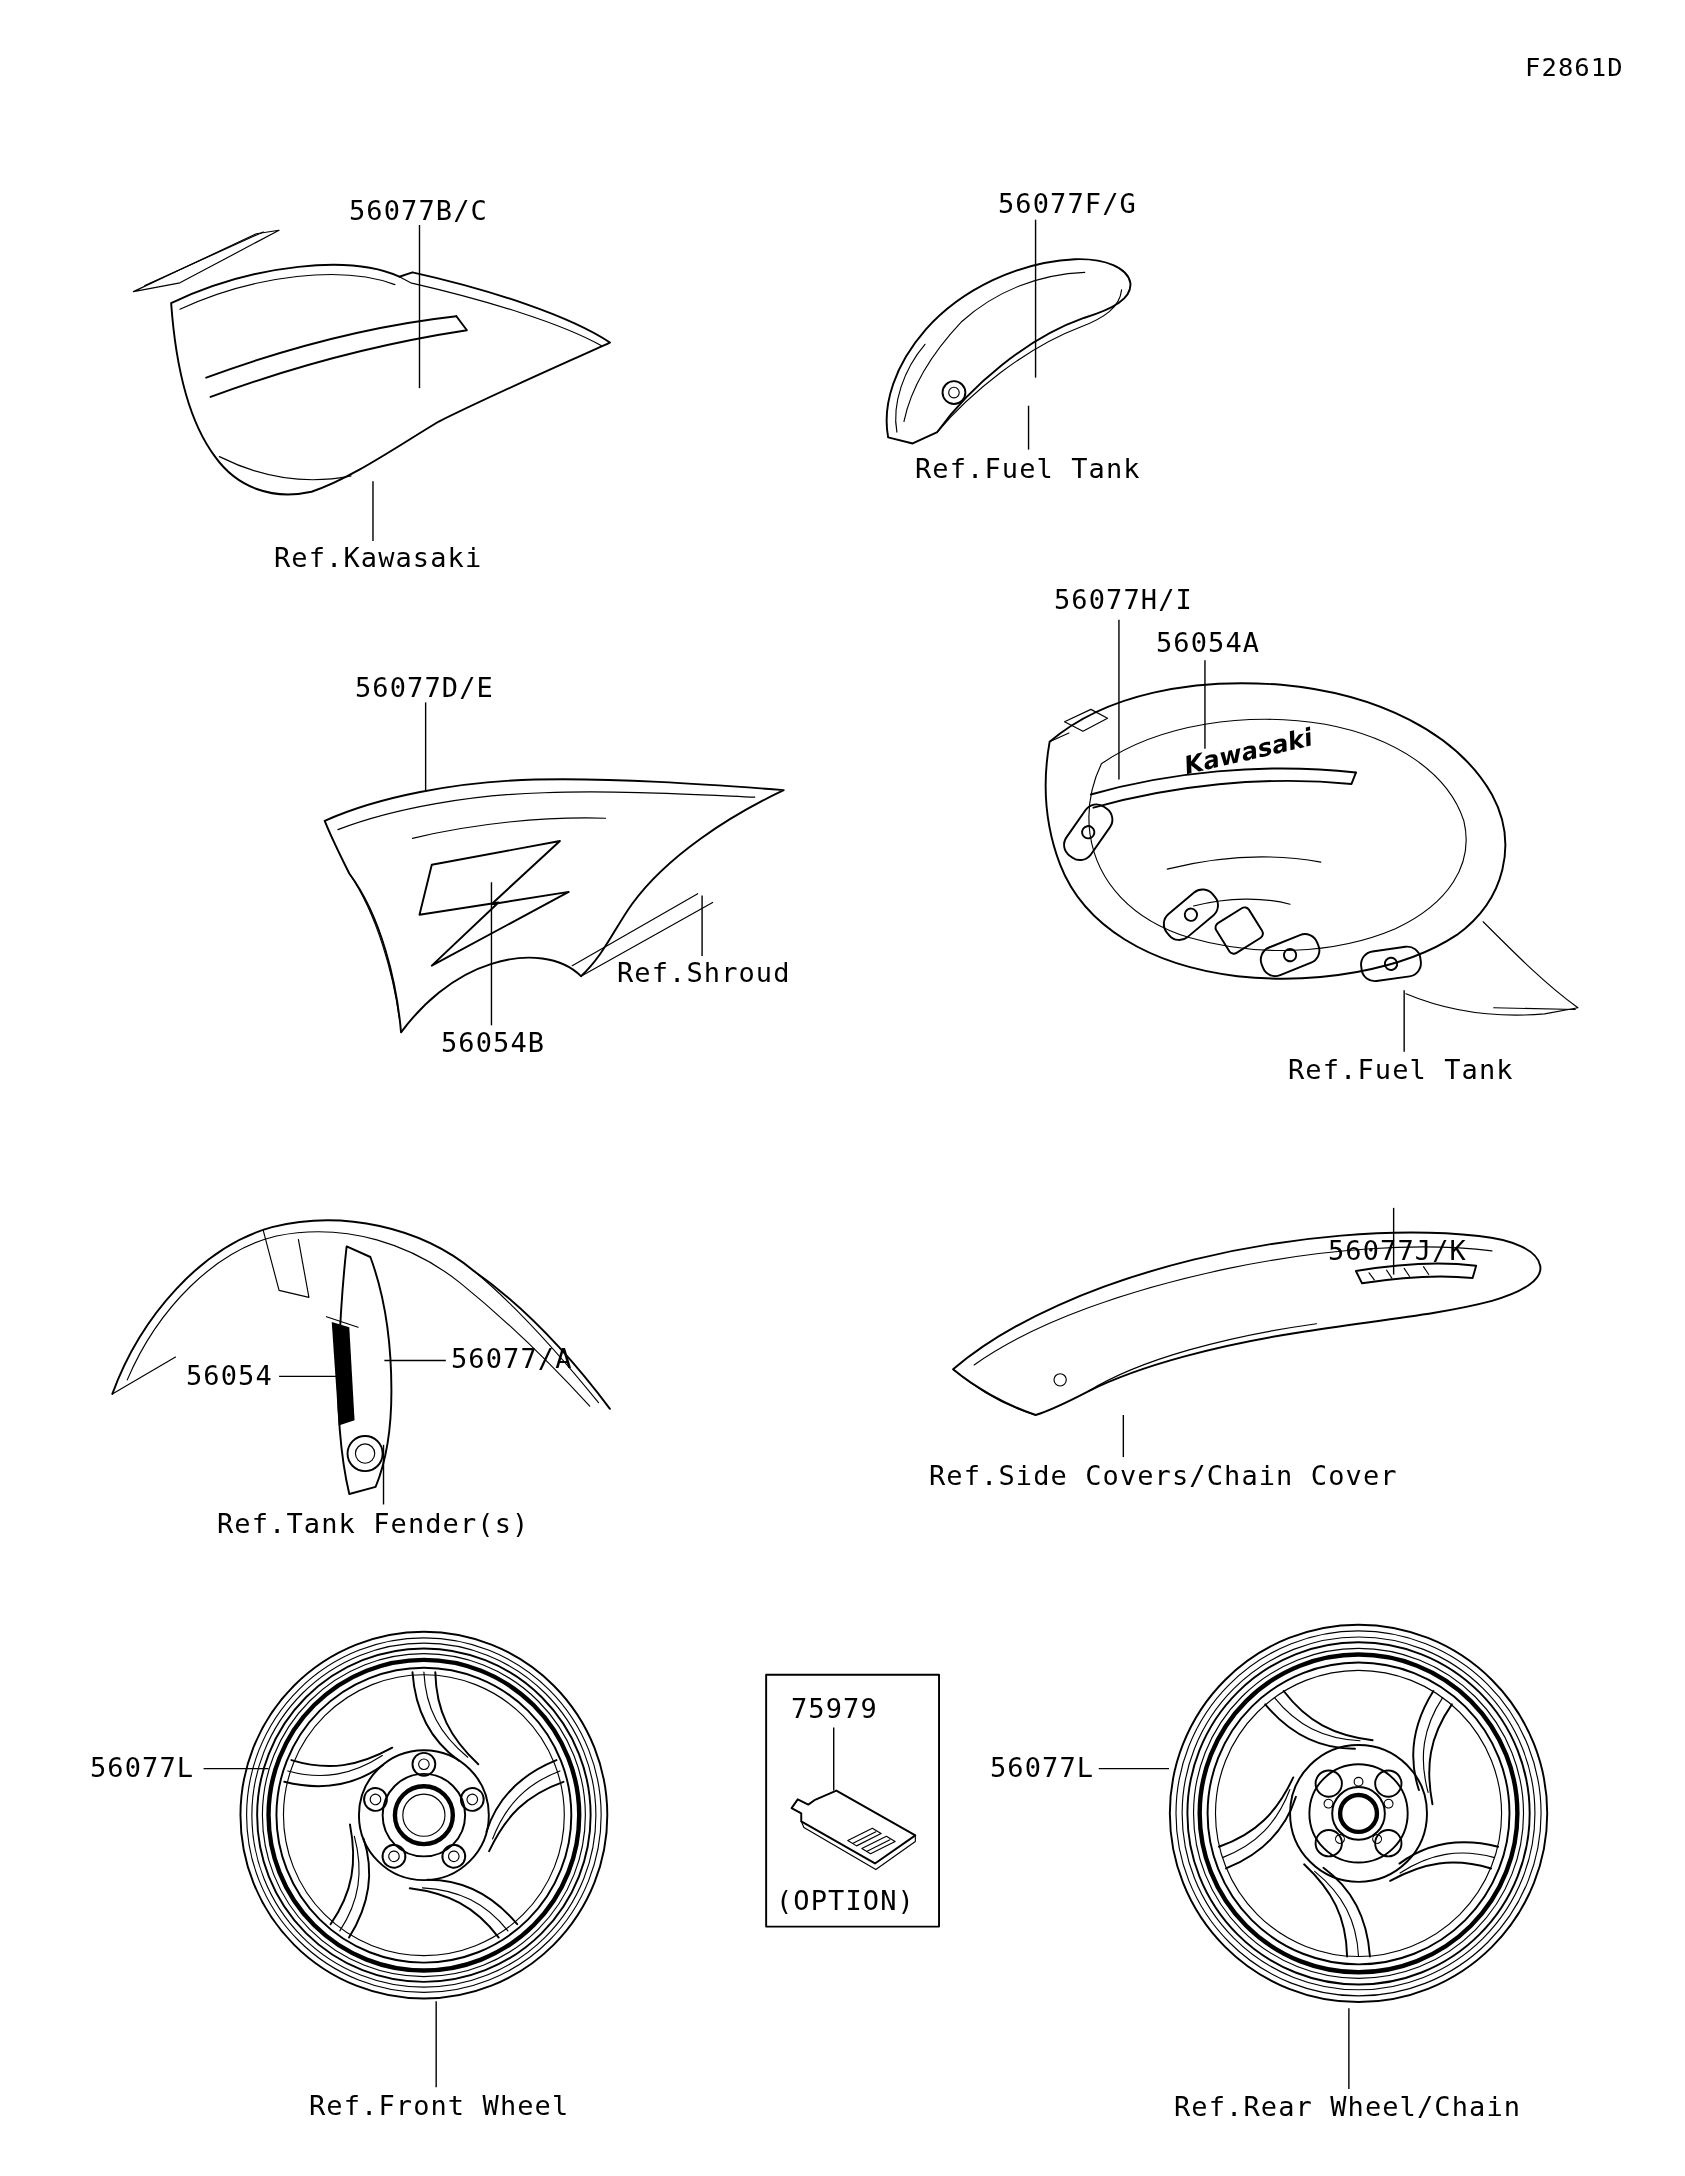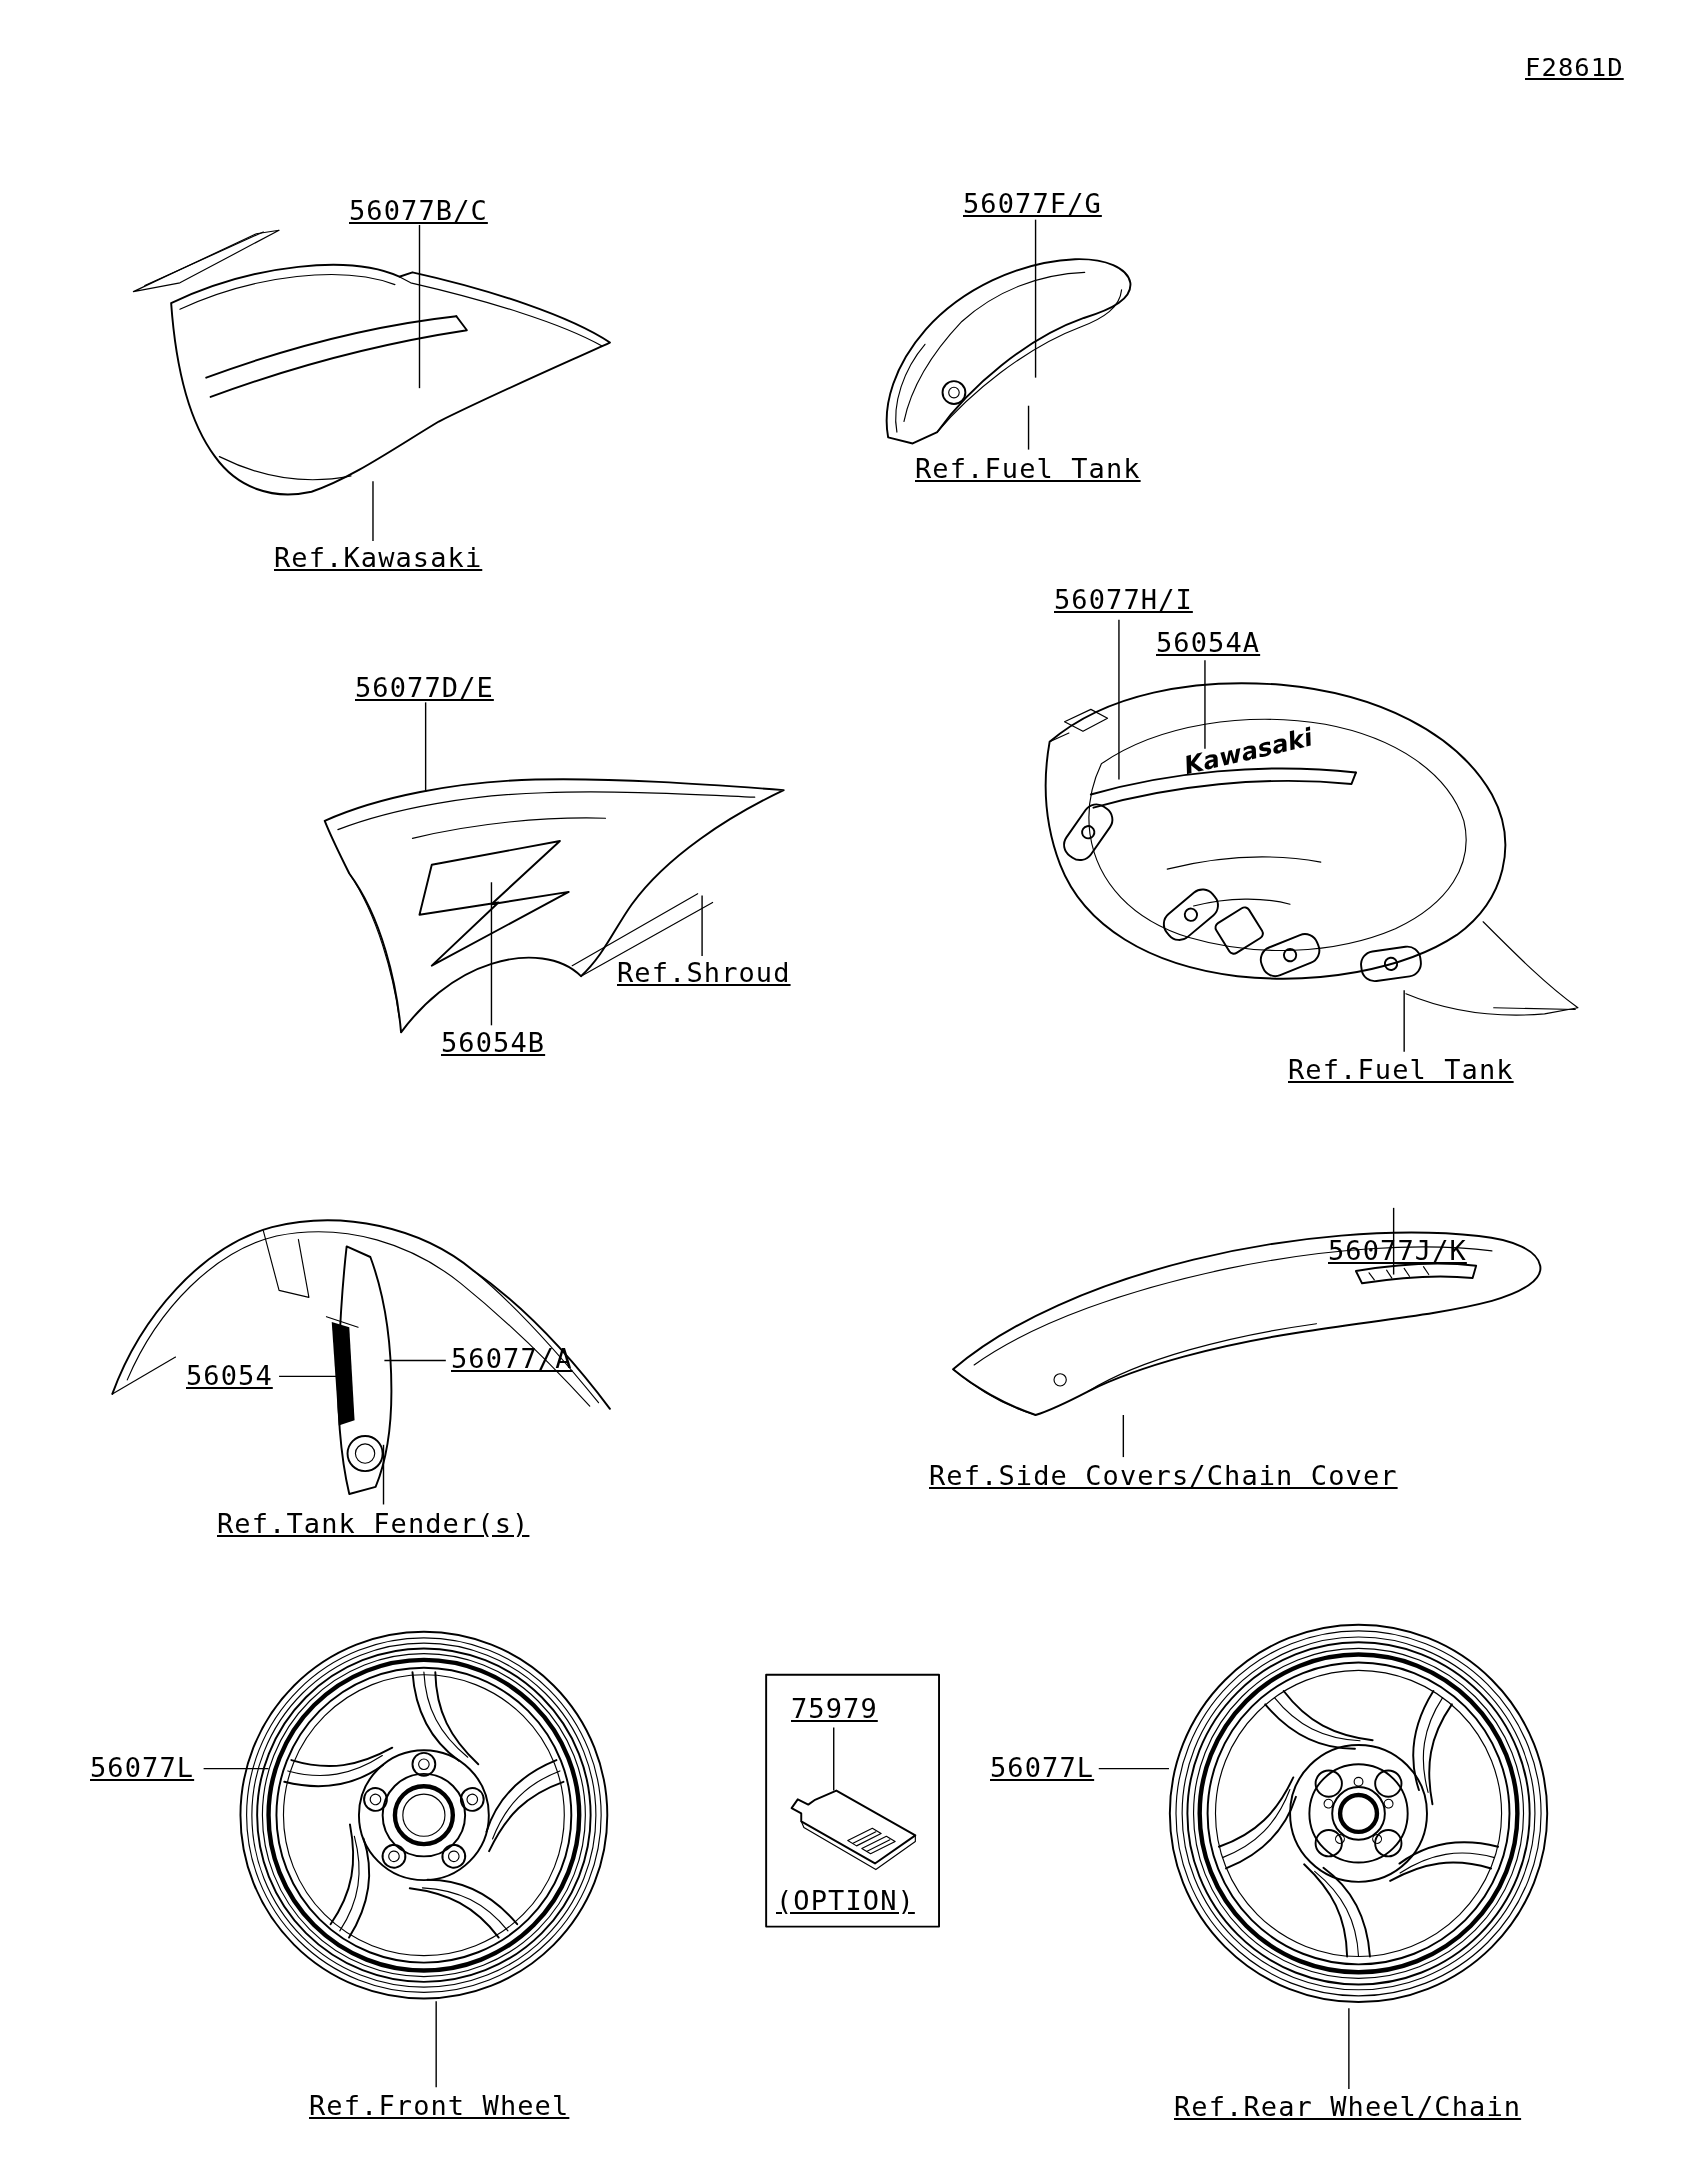--- a/index.html
+++ b/index.html
@@ -1,19 +1,19 @@
 <!DOCTYPE html>
 <html style="font-size:14px"><head>
 <meta charset="utf-8">
 <style>
   html,body{margin:0;padding:0;background:#ffffff;}
   #canvas{position:relative;width:1685px;height:2177px;background:#ffffff;overflow:hidden;
           font-family:"DejaVu Sans Mono","Liberation Mono",monospace;}
   svg{position:absolute;left:0;top:0;}
-  .lbl{position:absolute;color:#000;font-size:27px;line-height:1;letter-spacing:1.1px;white-space:nowrap;text-decoration:underline;}
+  .lbl{position:absolute;color:#000;font-size:27px;line-height:1;letter-spacing:1.1px;white-space:nowrap;}
   .code{font-size:25.5px;}
   .s1{fill:none;stroke:#000;stroke-width:1.3;stroke-linecap:round;stroke-linejoin:round;}
   .s2{fill:none;stroke:#000;stroke-width:2.2;stroke-linecap:round;stroke-linejoin:round;}
   .s3{fill:none;stroke:#000;stroke-width:5;stroke-linecap:round;stroke-linejoin:round;}
   .ld{stroke:#000;stroke-width:1.6;fill:none;}
   .blk{fill:#000;stroke:none;}
 </style>
 </head>
 <body>
 
@@ -231,21 +231,21 @@
     <path class="s1" d="M 982 2106 L 1010 2092 L 1020 2098 L 992 2112 Z"></path>
     <path class="s1" d="M 972 2100 L 998 2087 M 988 2109 L 1014 2096"></path>
   </g>
 </svg>
 
 <div class="lbl code" style="left:1525px;top:55px">F2861D</div>
 
 <div class="lbl" style="left:349px;top:197px">56077B/C</div>
 <div class="lbl" style="left:274px;top:544px">Ref.Kawasaki</div>
 
-<div class="lbl" style="left:963px;top:190px">56077F/G</div>
+<div class="lbl" style="left:998px;top:190px">56077F/G</div>
 <div class="lbl" style="left:915px;top:455px">Ref.Fuel Tank</div>
 
 <div class="lbl" style="left:355px;top:674px">56077D/E</div>
 <div class="lbl" style="left:441px;top:1029px">56054B</div>
 <div class="lbl" style="left:617px;top:959px">Ref.Shroud</div>
 
 <div class="lbl" style="left:1054px;top:586px">56077H/I</div>
 <div class="lbl" style="left:1156px;top:629px">56054A</div>
 <div class="lbl" style="left:1288px;top:1056px">Ref.Fuel Tank</div>
 

